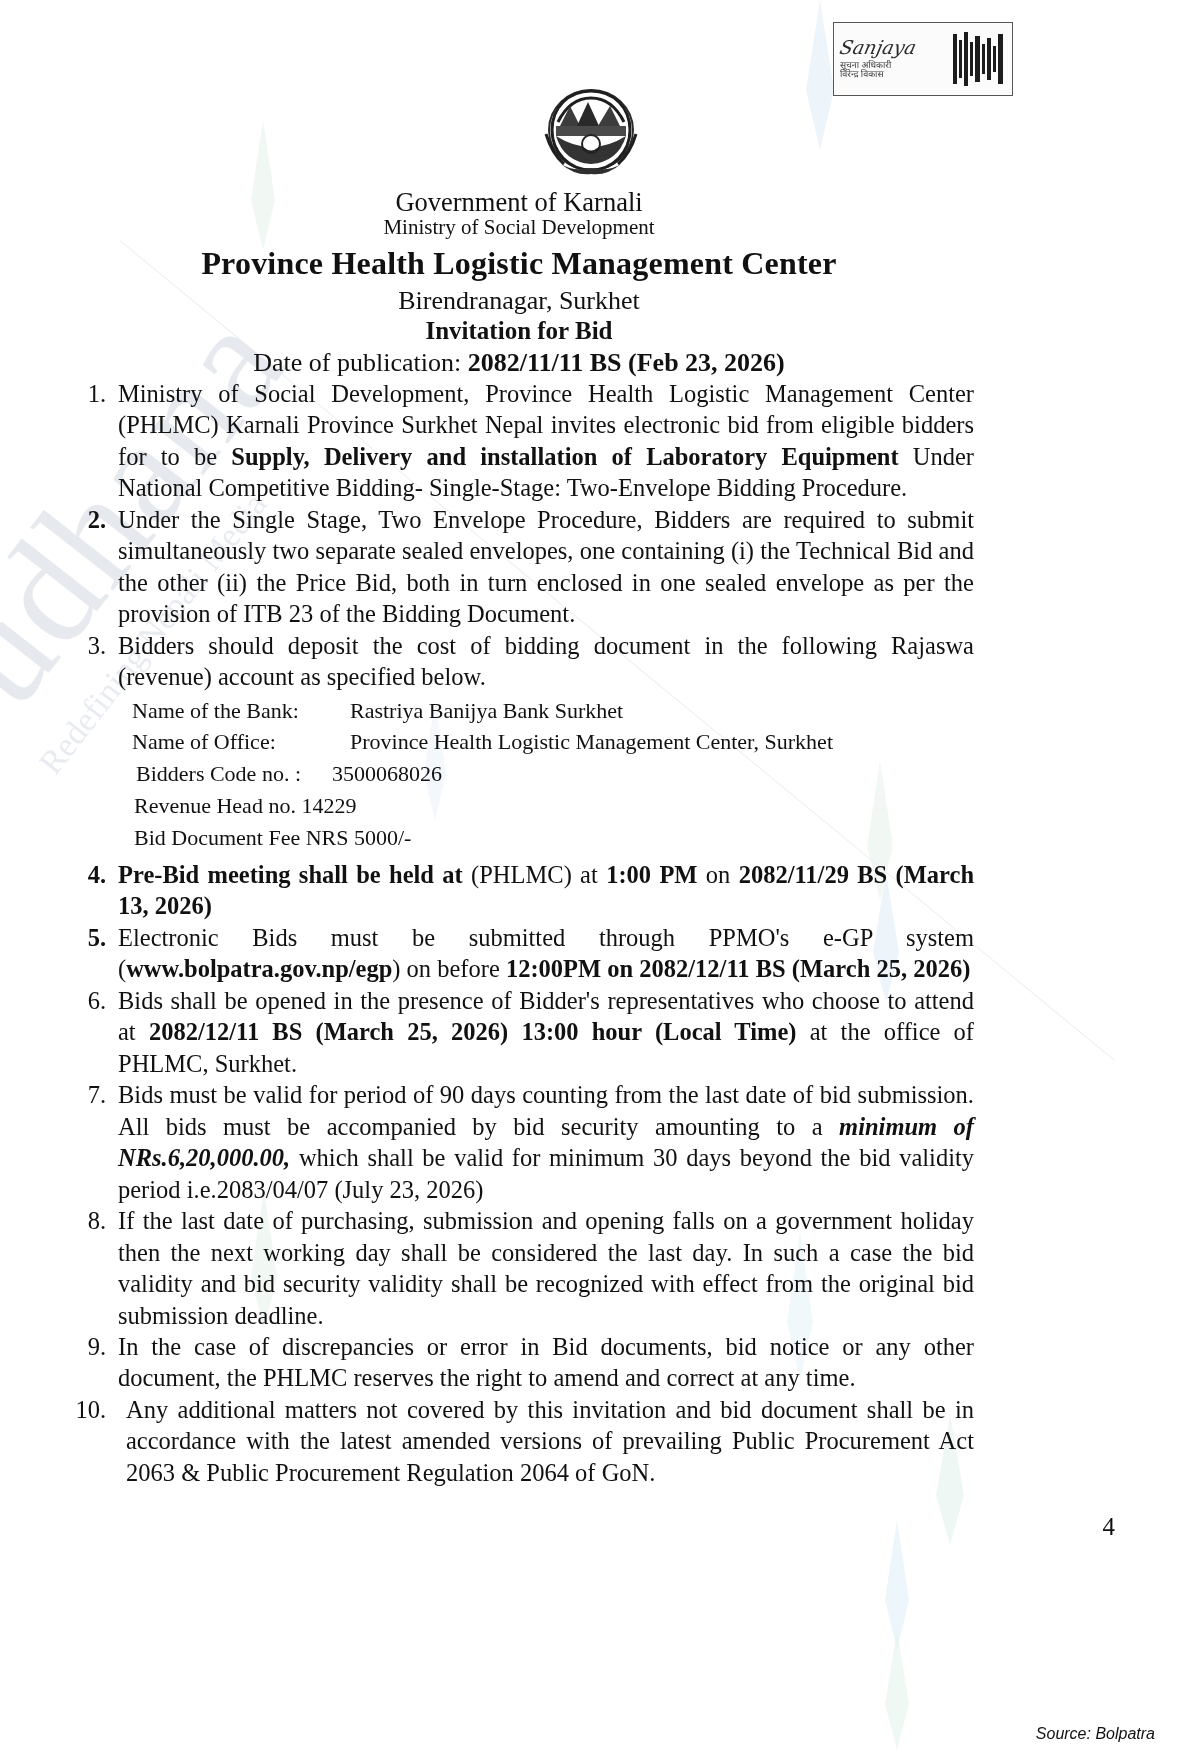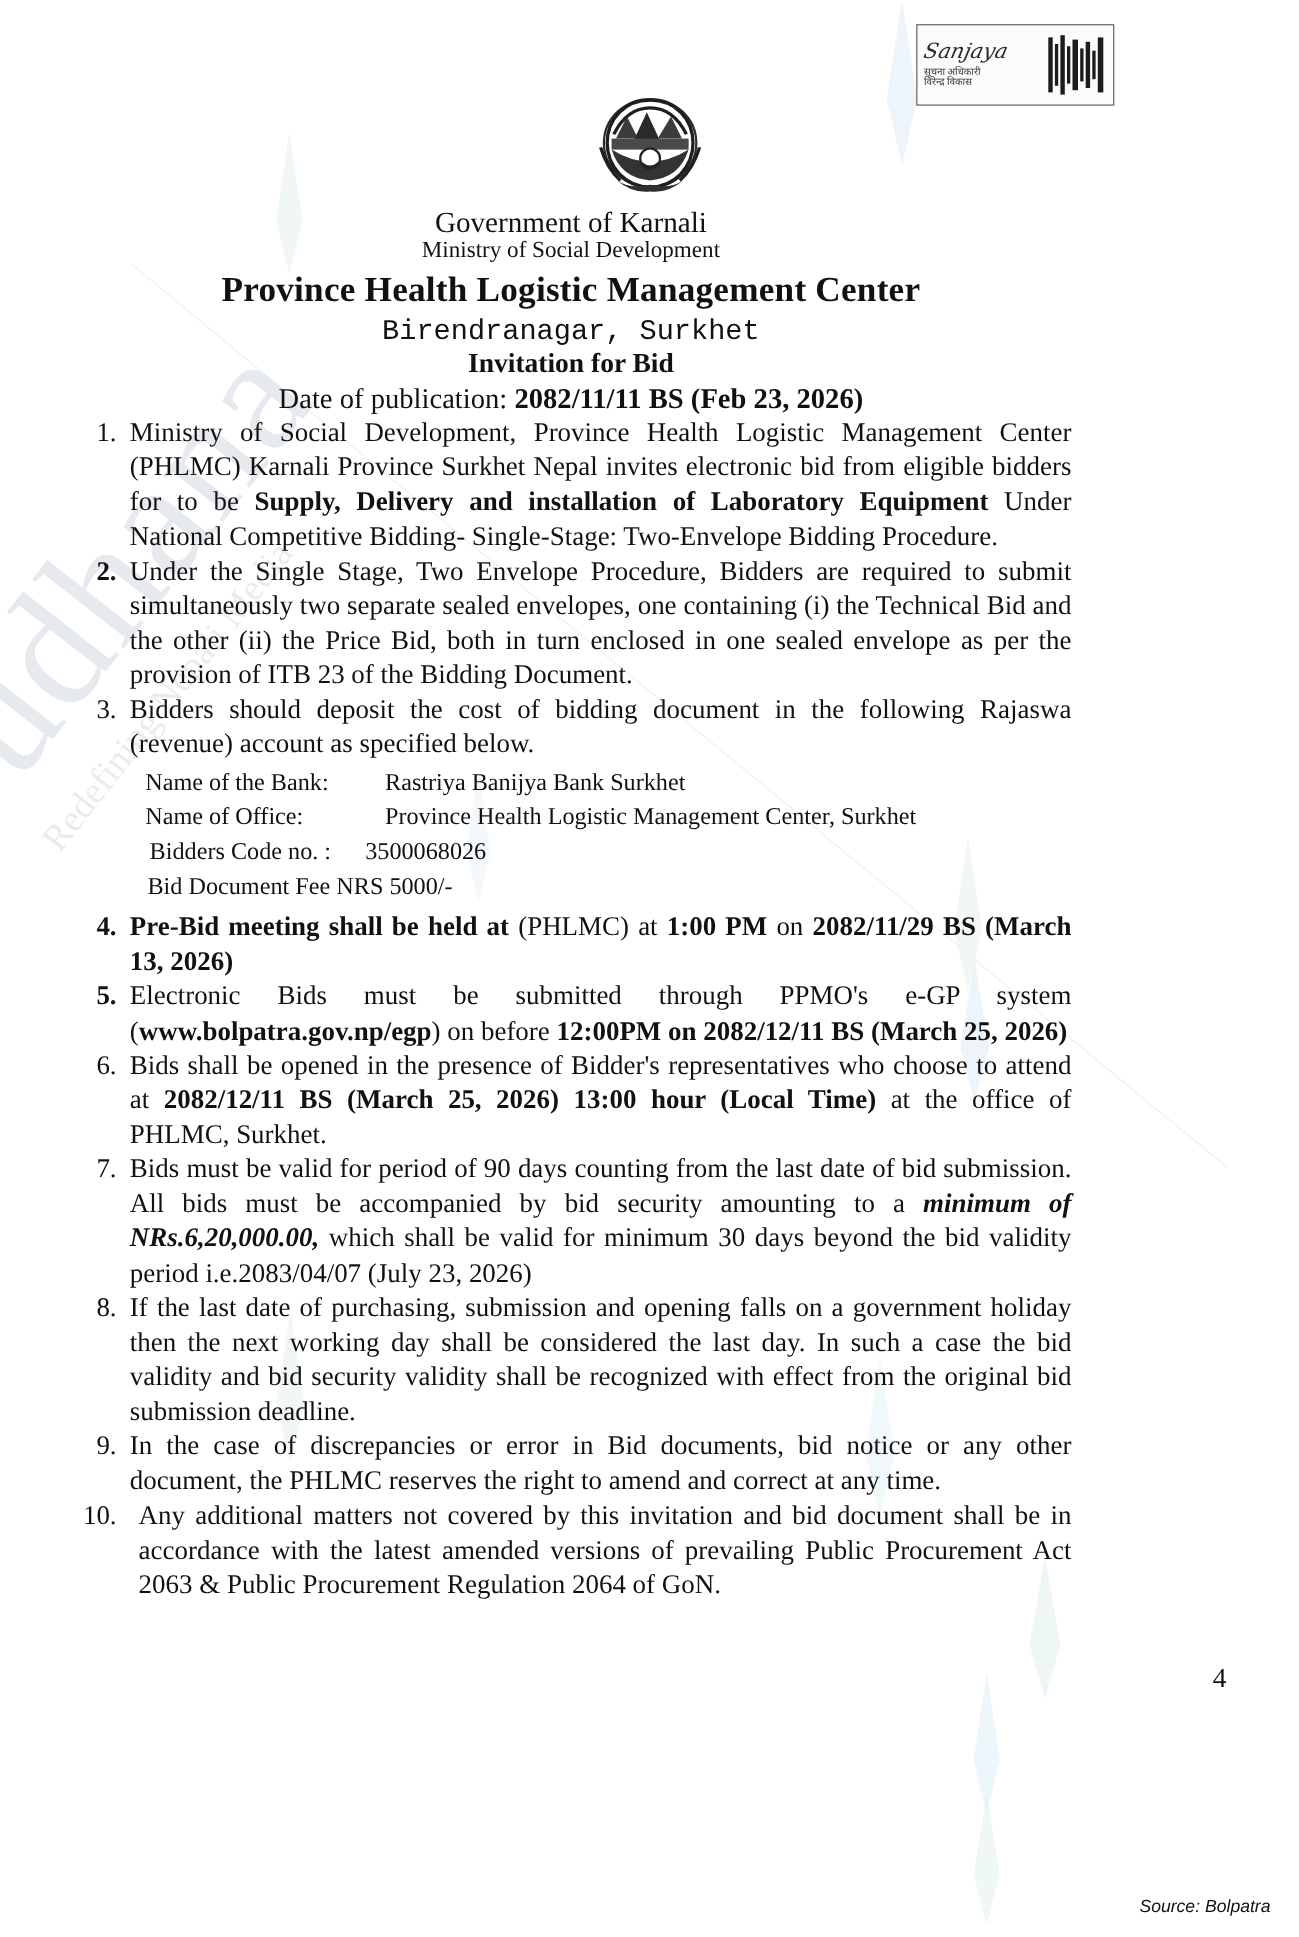--- a/index.html
+++ b/index.html
@@ -148,21 +148,20 @@
   }
   .line-title {
     font-size: 32px;
     font-weight: bold;
     line-height: 1.5;
     letter-spacing: .2px;
   }
   .line-place {
     font-size: 26px;
     line-height: 1.1;
-    font-family: Liberation Mono, monospace;
   }
   .line-ifb {
     font-size: 25px;
     font-weight: bold;
     line-height: 1.25;
   }
   .line-pub {
     font-size: 26px;
     line-height: 1.2;
   }
@@ -338,20 +337,21 @@
   <ol class="items" id="clauses-top">
       <li><span class="num">1.</span><span class="txt"><span>Ministry of Social Development, Province Health Logistic Management Center (PHLMC) Karnali Province Surkhet Nepal invites electronic bid from eligible bidders for to be </span><span style="font-weight: bold;">Supply, Delivery and installation of Laboratory Equipment</span><span> Under National Competitive Bidding-  Single-Stage: Two-Envelope Bidding Procedure.</span></span></li>
       <li><span class="num" style="font-weight: bold;">2.</span><span class="txt"><span>Under the Single Stage, Two Envelope Procedure, Bidders are required to submit simultaneously two separate sealed envelopes, one containing (i) the Technical Bid and the other (ii) the Price Bid, both in turn enclosed in one sealed envelope as per the provision of ITB 23 of the Bidding Document.</span></span></li>
       <li><span class="num">3.</span><span class="txt"><span>Bidders should deposit the cost of bidding document in the following Rajaswa (revenue) account as specified below.</span></span></li>
     </ol>
 
   <div class="bank-block" id="bank-block">
       <div class="bank-row"><span class="lab" style="width: 218px;">Name of the Bank:</span><span>Rastriya Banijya Bank Surkhet</span></div>
       <div class="bank-row"><span class="lab" style="width: 218px;">Name of Office:</span><span>Province Health Logistic Management Center, Surkhet</span></div>
       <div class="bank-row" style="padding-left: 4px;"><span class="lab" style="width: 196px;">Bidders Code no. :</span><span>3500068026</span></div>
+      <div class="bank-row" style="padding-left: 2px;"><span class="lab">Revenue Head no.</span><span> 14229</span></div>
       <div class="bank-row" style="padding-left: 2px;"><span class="lab">Bid Document Fee</span><span> NRS 5000/-</span></div>
     </div>
 
   <div class="spacer-sm"></div>
 
   <ol class="items" id="clauses-bottom">
       <li><span class="num" style="font-weight: bold;">4.</span><span class="txt"><span style="font-weight: bold;">Pre-Bid meeting shall be held at </span><span>(PHLMC) at </span><span style="font-weight: bold;">1:00 PM </span><span>on </span><span style="font-weight: bold;">2082/11/29 BS (March 13, 2026)</span></span></li>
       <li><span class="num" style="font-weight: bold;">5.</span><span class="txt"><span>Electronic Bids must be submitted through PPMO's e-GP system (</span><span style="font-weight: bold;">www.bolpatra.gov.np/egp</span><span>) on before </span><span style="font-weight: bold;">12:00PM on 2082/12/11 BS (March 25, 2026)</span></span></li>
       <li><span class="num">6.</span><span class="txt"><span>Bids shall be opened in the presence of Bidder's representatives who choose to attend at </span><span style="font-weight: bold;">2082/12/11 BS (March 25, 2026) 13:00 hour (Local Time) </span><span>at the office of PHLMC, Surkhet.</span></span></li>
       <li><span class="num">7.</span><span class="txt"><span> Bids must be valid for period of 90 days counting from the last date of bid submission. All bids must be accompanied by bid security amounting to a </span><span style="font-weight: bold; font-style: italic;">minimum of NRs.6,20,000.00,</span><span> which shall be valid for minimum 30 days beyond the bid validity period i.e.2083/04/07 (July 23, 2026)</span></span></li>

